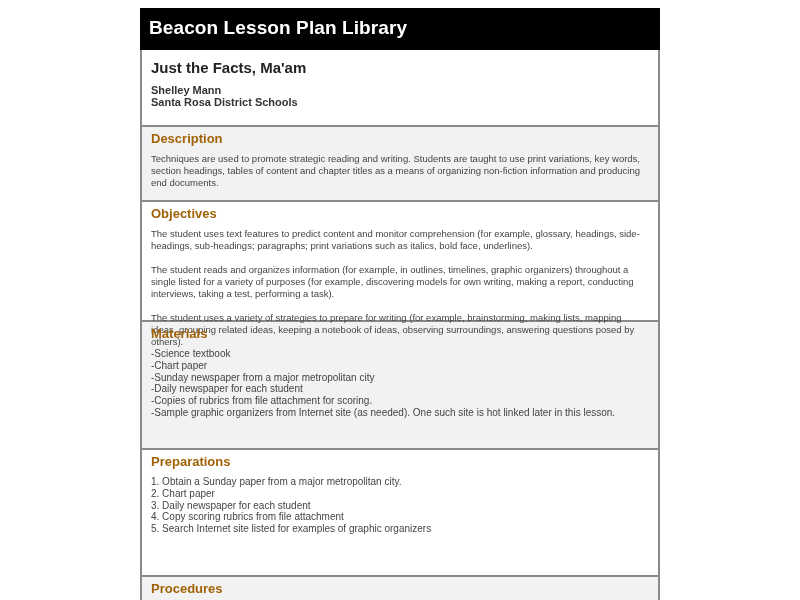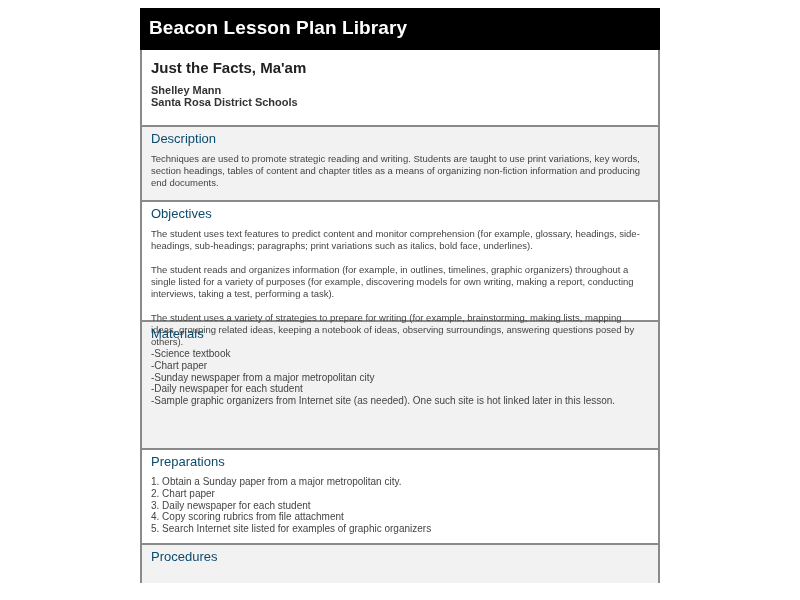--- a/index.html
+++ b/index.html
@@ -52,40 +52,40 @@
       margin: 0 0 8px 0;
     }
     .author, .district {
       font-size: 11px;
       font-weight: bold;
       color: #333;
       line-height: 12px;
     }
     .sec-heading {
       font-size: 13px;
-      font-weight: normal;
-      color: #0c4a6e;
+      font-weight: bold;
+      color: #a16207;
       margin: 3px 0 7px 0;
     }
     .para {
       font-size: 9.5px;
       line-height: 12px;
       color: #444;
       margin: 0 0 12px 0;
     }
     .para:last-child { margin-bottom: 0; }
     .list-line {
       font-size: 10px;
       line-height: 11.8px;
       color: #444;
     }
     #sec-description { height: 75px; }
     #sec-objectives { height: 120px; }
     #sec-materials { height: 128px; }
-    #sec-preparations { height: 95px; }
+    #sec-preparations { height: 127px; }
     #sec-procedures { height: 40px; }
   </style>
 </head>
 <body>
 
 <div class="page">
 
   <div class="title-bar">
     <span>Beacon Lesson Plan Library</span>
   </div>
@@ -107,20 +107,21 @@
     <p class="para">The student reads and organizes information (for example, in outlines, timelines, graphic organizers) throughout a single listed for a variety of purposes (for example, discovering models for own writing, making a report, conducting interviews, taking a test, performing a task).</p>
     <p class="para">The student uses a variety of strategies to prepare for writing (for example, brainstorming, making lists, mapping ideas, grouping related ideas, keeping a notebook of ideas, observing surroundings, answering questions posed by others).</p>
   </div>
 
   <div class="section gray" id="sec-materials">
     <div class="sec-heading">Materials</div>
     <div class="list-line">-Science textbook</div>
     <div class="list-line">-Chart paper</div>
     <div class="list-line">-Sunday newspaper from a major metropolitan city</div>
     <div class="list-line">-Daily newspaper for each student</div>
+    <div class="list-line">-Copies of rubrics from file attachment for scoring.</div>
     <div class="list-line">-Sample graphic organizers from Internet site (as needed). One such site is hot linked later in this lesson.</div>
   </div>
 
   <div class="section white" id="sec-preparations">
     <div class="sec-heading">Preparations</div>
     <div class="list-line">1. Obtain a Sunday paper from a major metropolitan city.</div>
     <div class="list-line">2. Chart paper</div>
     <div class="list-line">3. Daily newspaper for each student</div>
     <div class="list-line">4. Copy scoring rubrics from file attachment</div>
     <div class="list-line">5. Search Internet site listed for examples of graphic organizers</div>

